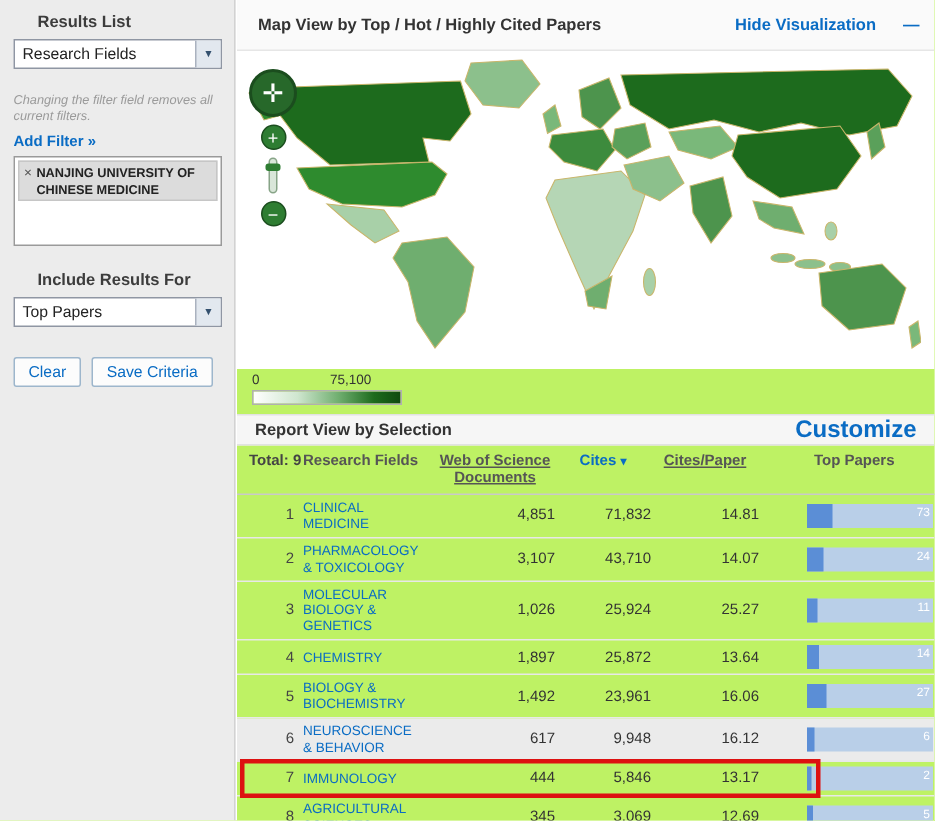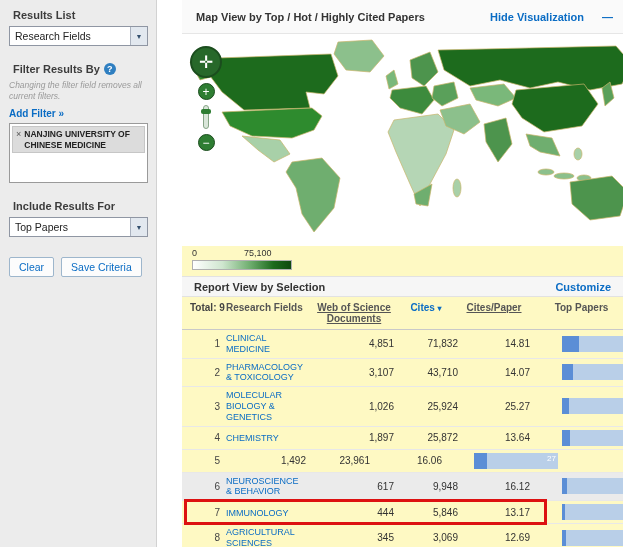--- a/index.html
+++ b/index.html
@@ -9,21 +9,21 @@
     font-family:"Liberation Sans", sans-serif; font-size:11px; color:#333;
     background:#fff;
   }
   .app { position:absolute; inset:0; }
 
   
   .sidebar {
     position:absolute; left:0; top:0; width:157px; height:100%;
     background:#ececec; border-right:1px solid #d2d2d2; padding:6px 9px;
   }
-  .side-title { font-weight:bold; color:#3c3c3c; font-size:11px; margin:3px 4px 5px; display:flex; align-items:center; gap:4px; }
+  .side-title { font-weight:bold; color:#3c3c3c; font-size:11px; margin:3px 16px 5px; display:flex; align-items:center; gap:4px; }
   .help-badge {
     display:inline-flex; width:12px; height:12px; border-radius:50%;
     background:#2f7fc1; color:#fff; font-size:9px; font-weight:bold;
     align-items:center; justify-content:center; cursor:pointer;
   }
   .select {
     display:flex; align-items:center; justify-content:space-between;
     width:139px; height:20px; background:#fff; border:1px solid #8f96a3;
     padding-left:5px; cursor:pointer; font-size:10.5px; color:#222;
   }
@@ -43,21 +43,21 @@
   }
   .chip-x { cursor:pointer; color:#555; font-weight:normal; font-size:9px; }
   .buttons { margin-top:20px; display:flex; gap:7px; }
   .btn {
     background:#fcfcfc; border:1px solid #9db6cc; color:#0a6cc4;
     font-size:10.5px; padding:3px 9px; border-radius:2px; cursor:pointer;
     font-family:"Liberation Sans", sans-serif;
   }
 
   
-  .main { position:absolute; left:158px; top:0; right:0; bottom:0; background:#fef9c3;margin-left:24px; }
+  .main { position:absolute; left:158px; top:0; right:0; bottom:0; background:#bef264; }
   .map-header {
     height:34px; background:#fafafa; border-bottom:1px solid #e6e6e6;
     display:flex; align-items:center; justify-content:space-between; padding:0 10px 0 14px;
   }
   .map-title { font-weight:bold; font-size:11px; color:#333; }
   .hide-link { color:#0a6cc4; font-weight:bold; font-size:11px; cursor:pointer; display:flex; align-items:center; gap:18px; }
   .hide-dash { font-weight:bold; }
 
   .map-area { position:relative; height:212px; background:#fff; }
   .worldmap { position:absolute; left:4px; top:2px; }
@@ -80,21 +80,21 @@
   .legend-bar {
     width:100px; height:10px; border:1px solid #b0b0b0; margin-top:1px;
     background:linear-gradient(to right,#ffffff,#cfe6cf 30%,#6fae6f 58%,#1d6b1d 82%,#0f4a0f);
   }
 
   .report-header {
     height:21px; background:#f6f6f6; border-top:1px solid #e2e2e2; border-bottom:1px solid #e2e2e2;
     display:flex; align-items:center; justify-content:space-between; padding:0 12px; margin-top:4px;
   }
   .report-title { font-weight:bold; font-size:11px; color:#333; }
-  .customize { color:#0a6cc4; font-weight:bold; font-size:11px; cursor:pointer; }
+  .customize { color:#0a6cc4; font-weight:bold; font-size:16px; cursor:pointer; }
 
   
   .thead {
     display:flex; align-items:flex-start; padding:5px 4px 5px 8px;
     border-bottom:1px solid #c9c9c9; color:#555; font-weight:bold; font-size:10px;
   }
   .c-num { width:36px; text-align:right; padding-right:6px; flex-shrink:0; }
   .c-field { width:80px; margin-right:8px; flex-shrink:0; word-break:break-word; }
   .c-docs { width:80px; text-align:right; flex-shrink:0; }
   .c-cites { width:64px; text-align:right; flex-shrink:0; }
@@ -134,24 +134,20 @@
 
   <aside class="sidebar">
     <div class="side-title">Results List</div>
     <div class="select">
       <span>Research Fields</span>
       <span class="sel-arrow">▼</span>
     </div>
 
     <div class="section-gap"></div>
 
-    <div class="side-title">
-      <span>Filter Results By</span>
-      <span class="help-badge">?</span>
-    </div>
     <div class="filter-note">Changing the filter field removes all current filters.</div>
     <span class="add-filter">Add Filter »</span>
     <div class="filter-box">
       <div class="chip">
         <span class="chip-x">×</span>
         <span>NANJING UNIVERSITY OF CHINESE MEDICINE</span>
       </div>
     </div>
 
     <div class="section-gap"></div>
@@ -298,20 +294,21 @@
       <div class="c-top bar-wrap">
         <div class="bar">
           <div class="bar-fill" style="width: 9%;"></div>
           <span class="bar-label">14</span>
         </div>
       </div>
     </div>
 
     <div class="trow">
       <div class="c-num">5</div>
+      <div class="c-field"><a class="field-link">BIOLOGY &amp; BIOCHEMISTRY</a></div>
       <div class="c-docs val">1,492</div>
       <div class="c-cites val">23,961</div>
       <div class="c-cpp val">16.06</div>
       <div class="c-top bar-wrap">
         <div class="bar">
           <div class="bar-fill" style="width: 15%;"></div>
           <span class="bar-label">27</span>
         </div>
       </div>
     </div>

